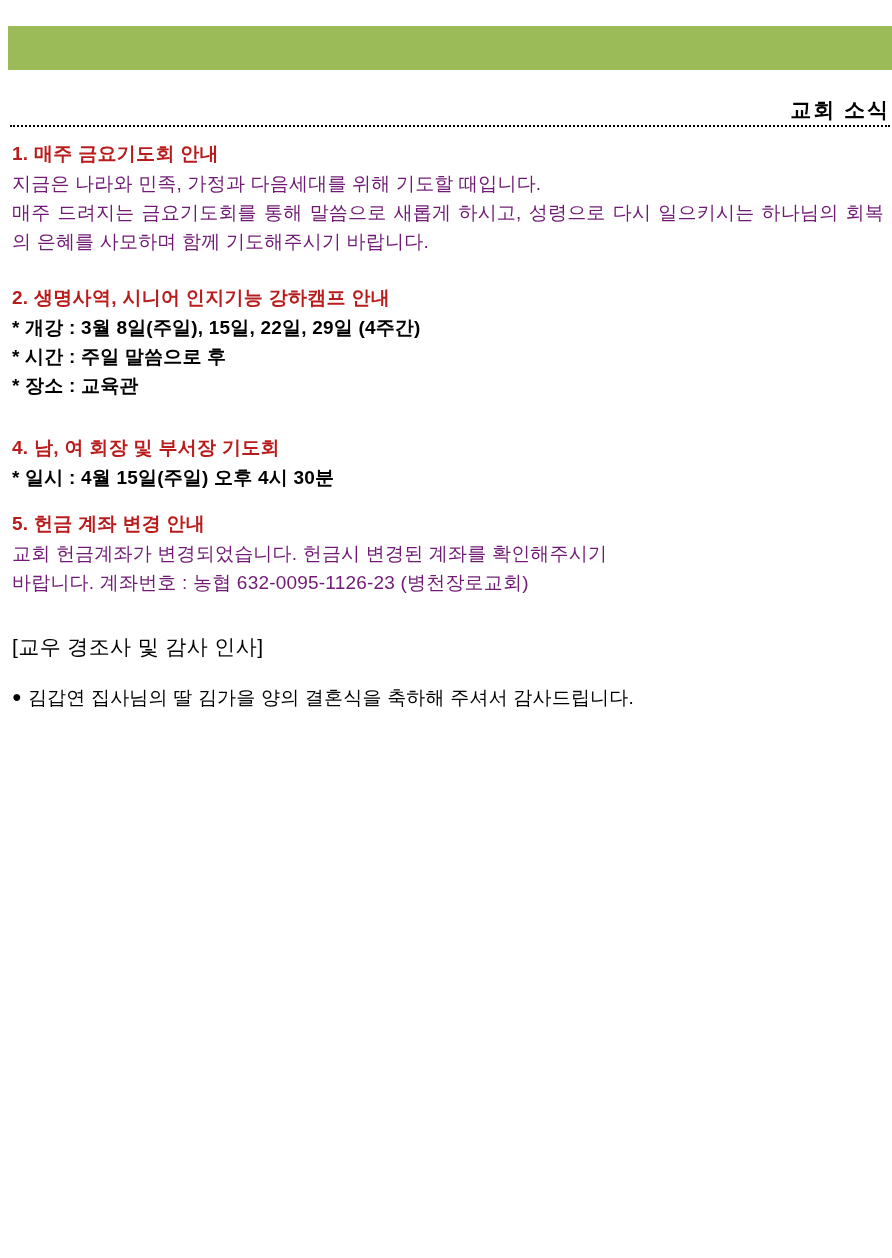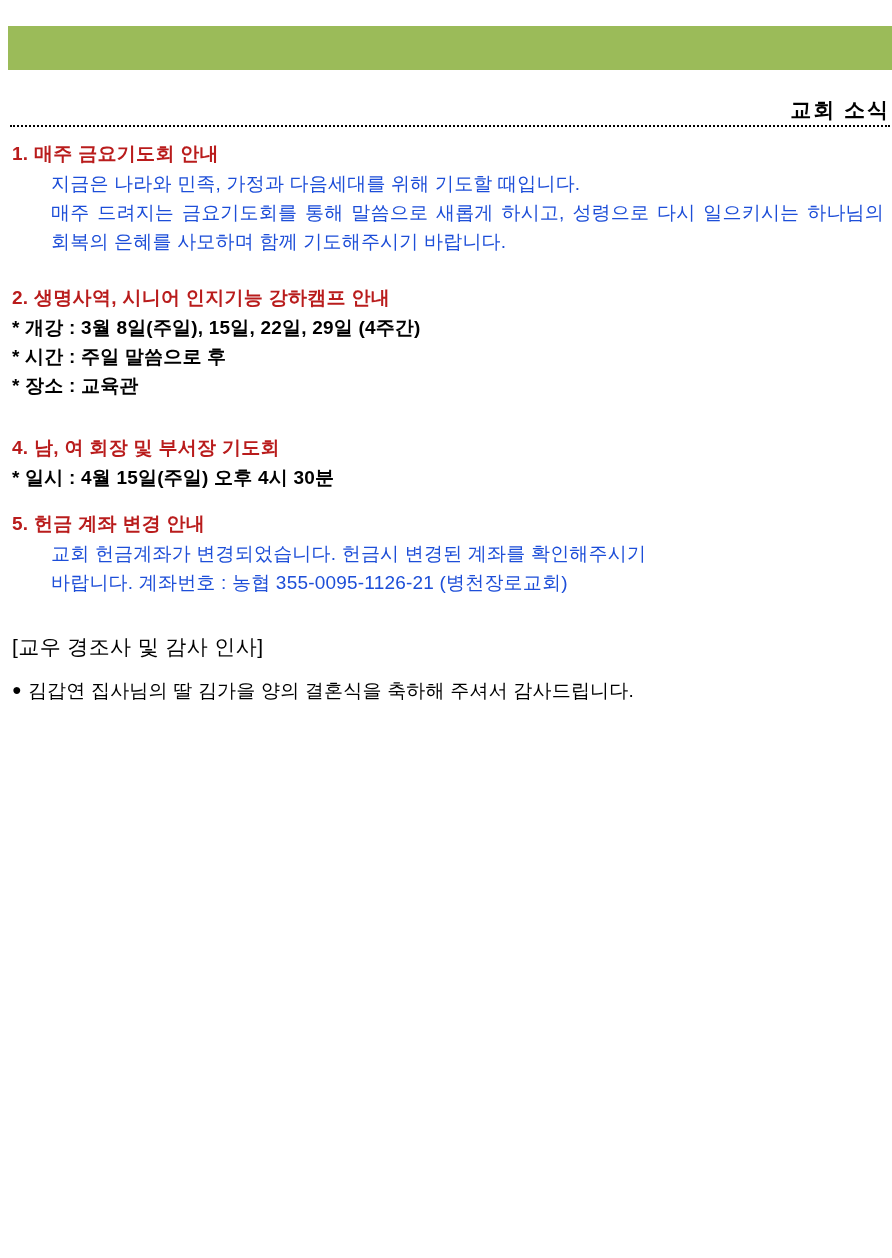--- a/index.html
+++ b/index.html
@@ -68,22 +68,21 @@
     font-weight: bold;
     font-size: 19px;
     line-height: 28px;
     letter-spacing: 0.3px;
     margin-bottom: 1px;
   }
   .body-line {
     font-size: 19px;
     line-height: 29px;
     letter-spacing: 0.2px;
-    color: #1d4ed8;
-    margin-left: 39px;
+    color: #701a75;
   }
   .body-line.just {
     text-align: justify;
     text-justify: inter-word;
   }
   .bold-line {
     font-size: 19px;
     line-height: 29px;
     font-weight: bold;
     letter-spacing: 0.2px;
@@ -93,21 +92,21 @@
   .gap-lg { height: 22px; }
   .subhead {
     font-size: 21px;
     line-height: 32px;
     letter-spacing: 0.4px;
     color: #000000;
     font-weight: normal;
   }
   .bullet-row {
     font-size: 19px;
-    line-height: 22px;
+    line-height: 35px;
     letter-spacing: 0.2px;
   }
   .bullet-dot {
     font-size: 16px;
     vertical-align: 2px;
     margin-right: 6px;
   }
 </style>
 </head>
 <body>
@@ -146,21 +145,21 @@
     <div class="section">
       <div class="sec-title">4. 남, 여 회장 및 부서장 기도회</div>
       <div class="bold-line">* 일시 : 4월 15일(주일) 오후 4시 30분</div>
     </div>
 
     <div class="gap-sm"></div>
 
     <div class="section">
       <div class="sec-title">5. 헌금 계좌 변경 안내</div>
       <div class="body-line">교회 헌금계좌가 변경되었습니다. 헌금시 변경된 계좌를 확인해주시기</div>
-      <div class="body-line">바랍니다. 계좌번호 : 농협 355-0095-1126-21 (병천장로교회)</div>
+      <div class="body-line">바랍니다. 계좌번호 : 농협 632-0095-1126-23 (병천장로교회)</div>
     </div>
 
     <div class="gap-lg"></div>
 
     <div class="section">
       <div class="subhead">[교우 경조사 및 감사 인사]</div>
       <div class="gap-md"></div>
       <div class="bullet-row">
         <span class="bullet-dot">●</span><span>김갑연 집사님의 딸 김가을 양의 결혼식을 축하해 주셔서 감사드립니다.</span>
       </div>

